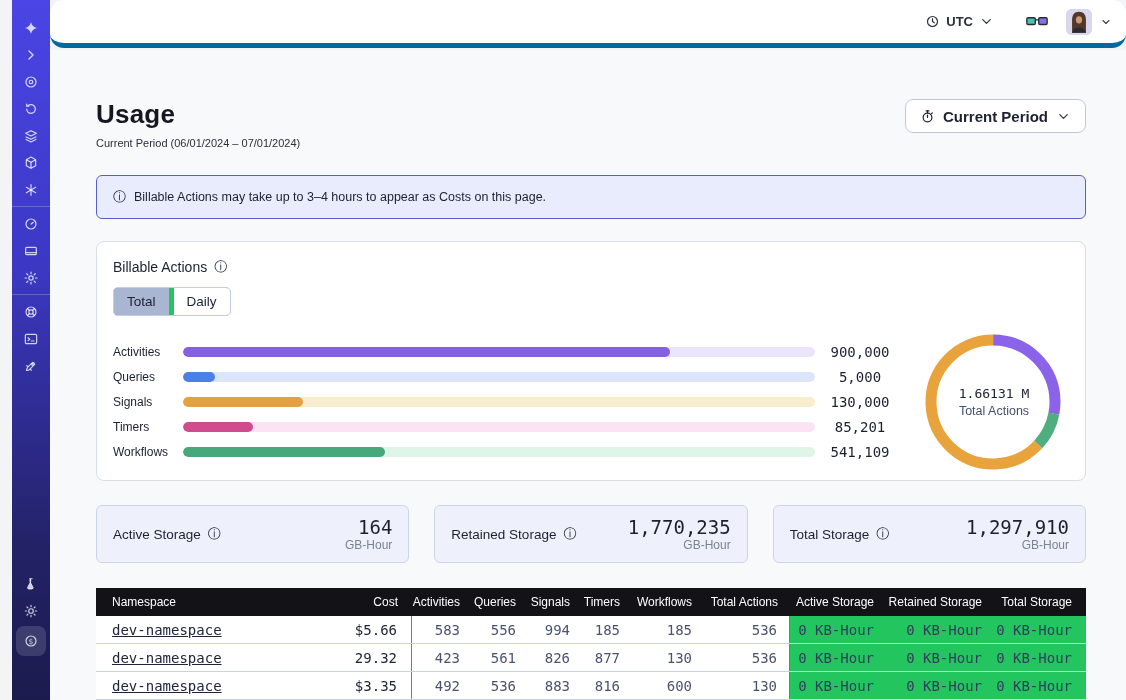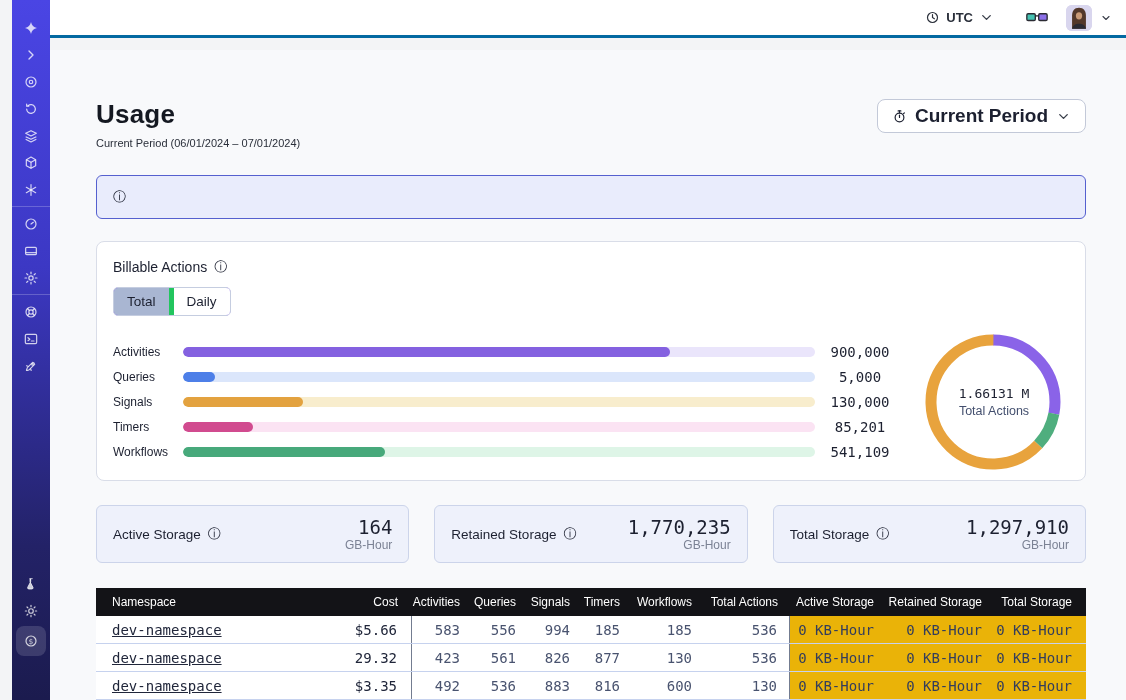--- a/index.html
+++ b/index.html
@@ -12,39 +12,39 @@
     background:linear-gradient(180deg,#4a45e4 0%,#3c38c4 38%,#232267 78%,#1b1b4e 100%);
     display:flex; flex-direction:column; align-items:center; padding:14px 0 44px 0; z-index:5; }
   .side-icon { width:38px; height:27px; display:flex; align-items:center; justify-content:center;
     color:rgba(255,255,255,0.78); cursor:pointer; flex:0 0 auto; }
   .side-icon svg { width:16px; height:16px; }
   .side-divider { width:38px; border-top:1px solid rgba(255,255,255,0.22); margin:3px 0; }
   .side-spacer { flex:1 1 auto; }
   .side-icon.highlight { background:rgba(255,255,255,0.14); border-radius:8px; width:30px; height:30px; margin-top:2px; }
 
   
-  .topbar { position:absolute; left:50px; top:0; right:0; height:38px; background:#ffffff;
-    border-bottom:3px solid #0369a1; display:flex; align-items:center; justify-content:flex-end;
-    padding-right:14px; gap:8px; }
+  .topbar { position:absolute; left:50px; top:0; right:0; height:48px; background:#ffffff;
+    border-bottom:5px solid #0369a1; display:flex; align-items:center; justify-content:flex-end;
+    padding-right:14px; gap:8px;border-radius:14px; }
   .tz-group { display:flex; align-items:center; gap:6px; color:#2a2f3a; font-size:13px; font-weight:bold; cursor:pointer; }
   .tz-group svg { width:15px; height:15px; }
   .topgap { width:16px; }
   .glasses { width:22px; height:16px; cursor:pointer; }
   .avatar { width:26px; height:26px; border-radius:6px; background:#d9d6ee; overflow:hidden; cursor:pointer; margin-left:10px; }
   .chev-small { width:12px; height:12px; color:#3a3f4a; cursor:pointer; }
 
   
   .content { position:absolute; left:50px; top:39px; right:0; height:661px; background:#f8f9fb;
     padding:0 40px 15px 46px; overflow:hidden;margin-top:11px; }
 
   .header-row { margin-top:49px; display:flex; justify-content:space-between; align-items:flex-start; }
   .page-title { font-size:26px; font-weight:bold; color:#141821; letter-spacing:0.2px; }
   .page-subtitle { font-size:11px; color:#2a2f3a; margin-top:7px; }
   .period-btn { background:#ffffff; border:1px solid #c3c9d8; border-radius:8px; height:34px;
-    display:flex; align-items:center; gap:8px; padding:0 14px; font-size:19px; font-weight:bold;
+    display:flex; align-items:center; gap:8px; padding:0 14px; font-size:15px; font-weight:bold;
     color:#1c2030; cursor:pointer; }
   .period-btn svg { width:15px; height:15px; }
 
   .banner { margin-top:26px; height:44px; background:#e9ecfc; border:1px solid #5560cf;
     border-radius:6px; display:flex; align-items:center; padding-left:16px; gap:8px;
     font-size:12.5px; color:#1c2030; }
   .info-glyph { font-size:13px; color:#1c2030; font-style:normal; }
 
   .card { background:#ffffff; border:1px solid #d9dde8; border-radius:8px; }
   .billable-card { margin-top:22px; height:240px; padding:16px 16px 0 16px; position:relative; }
@@ -83,21 +83,21 @@
   .trow.partial { height:6px; border-bottom:none; overflow:hidden; }
   .td, .th { display:flex; align-items:center; flex:0 0 auto; }
   .c-ns { flex:1 1 auto; padding-left:16px; justify-content:flex-start; }
   .c-cost { width:100px; justify-content:flex-end; padding-right:14px; }
   .c-act { width:60px; } .c-q { width:56px; } .c-sig { width:54px; } .c-tim { width:50px; }
   .c-wf { width:72px; } .c-tot { width:86px; }
   .c-act,.c-q,.c-sig,.c-tim,.c-wf,.c-tot { justify-content:flex-end; padding-right:12px; }
   .c-as { width:98px; } .c-rs { width:108px; } .c-ts { width:90px; }
   .c-as,.c-rs,.c-ts { justify-content:flex-end; padding-right:14px; }
   .trow .c-cost, .trow .c-tot { border-right:1px solid #737c90; }
-  .trow .c-as, .trow .c-rs, .trow .c-ts { background:#eab308; color:#333d5c; }
+  .trow .c-as, .trow .c-rs, .trow .c-ts { background:#22c55e; color:#333d5c; }
   .trow .c-act,.trow .c-q,.trow .c-sig,.trow .c-tim,.trow .c-wf,.trow .c-tot { color:#49536f; }
   .trow .c-cost { color:#20263a; }
   .ns-link { color:#20263a; text-decoration:underline; cursor:pointer; font-family:"DejaVu Sans Mono", monospace; }
 </style>
 </head>
 <body>
 
 <div class="sidebar">
   <div class="side-icon">
     <svg viewBox="0 0 24 24">
@@ -250,20 +250,21 @@
         </svg>
       <span>Current Period</span>
       <svg class="chev-small" viewBox="0 0 24 24" fill="none" stroke="currentColor" stroke-width="2.2" stroke-linecap="round" stroke-linejoin="round">
           <path d="M6 9l6 6 6-6"></path>
         </svg>
     </div>
   </div>
 
   <div class="banner">
     <span class="info-glyph">ⓘ</span>
+    <span>Billable Actions may take up to 3–4 hours to appear as Costs on this page.</span>
   </div>
 
   <div class="card billable-card">
     <div class="billable-title">
       <span>Billable Actions</span>
       <span class="info-glyph">ⓘ</span>
     </div>
     <div class="tabs">
         <div class="tab active">Total</div>
         <div class="tab">Daily</div>

